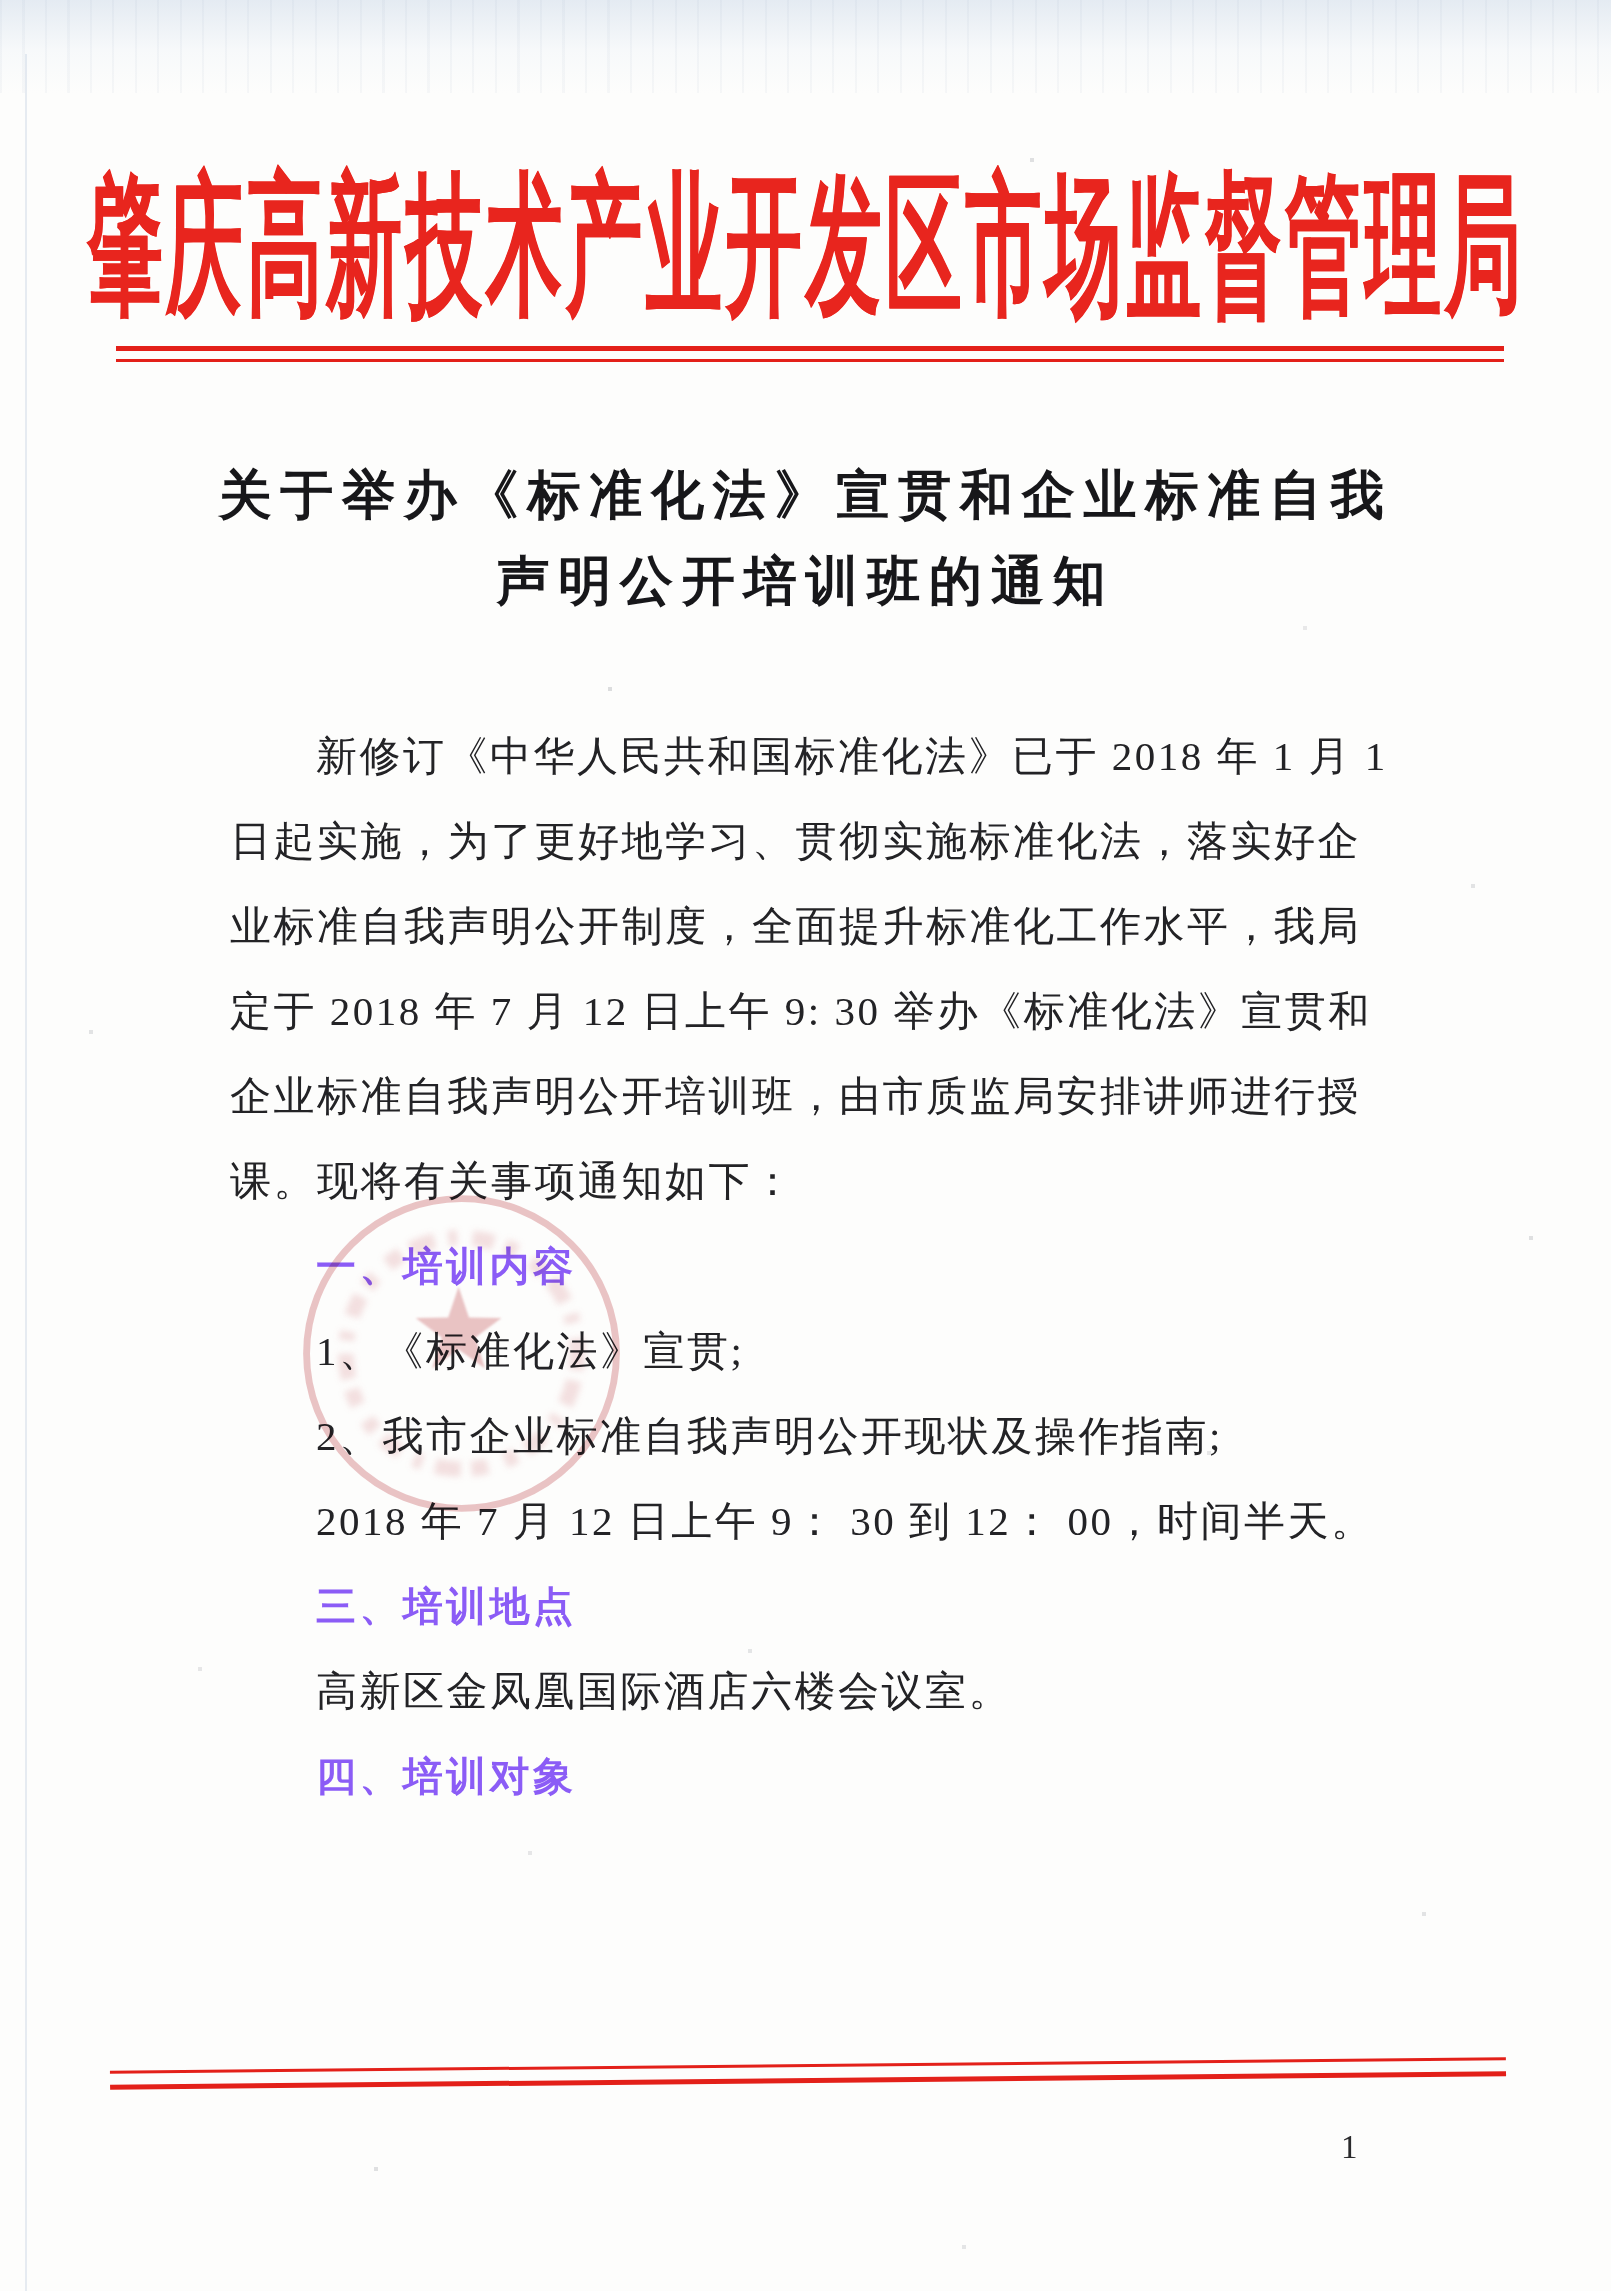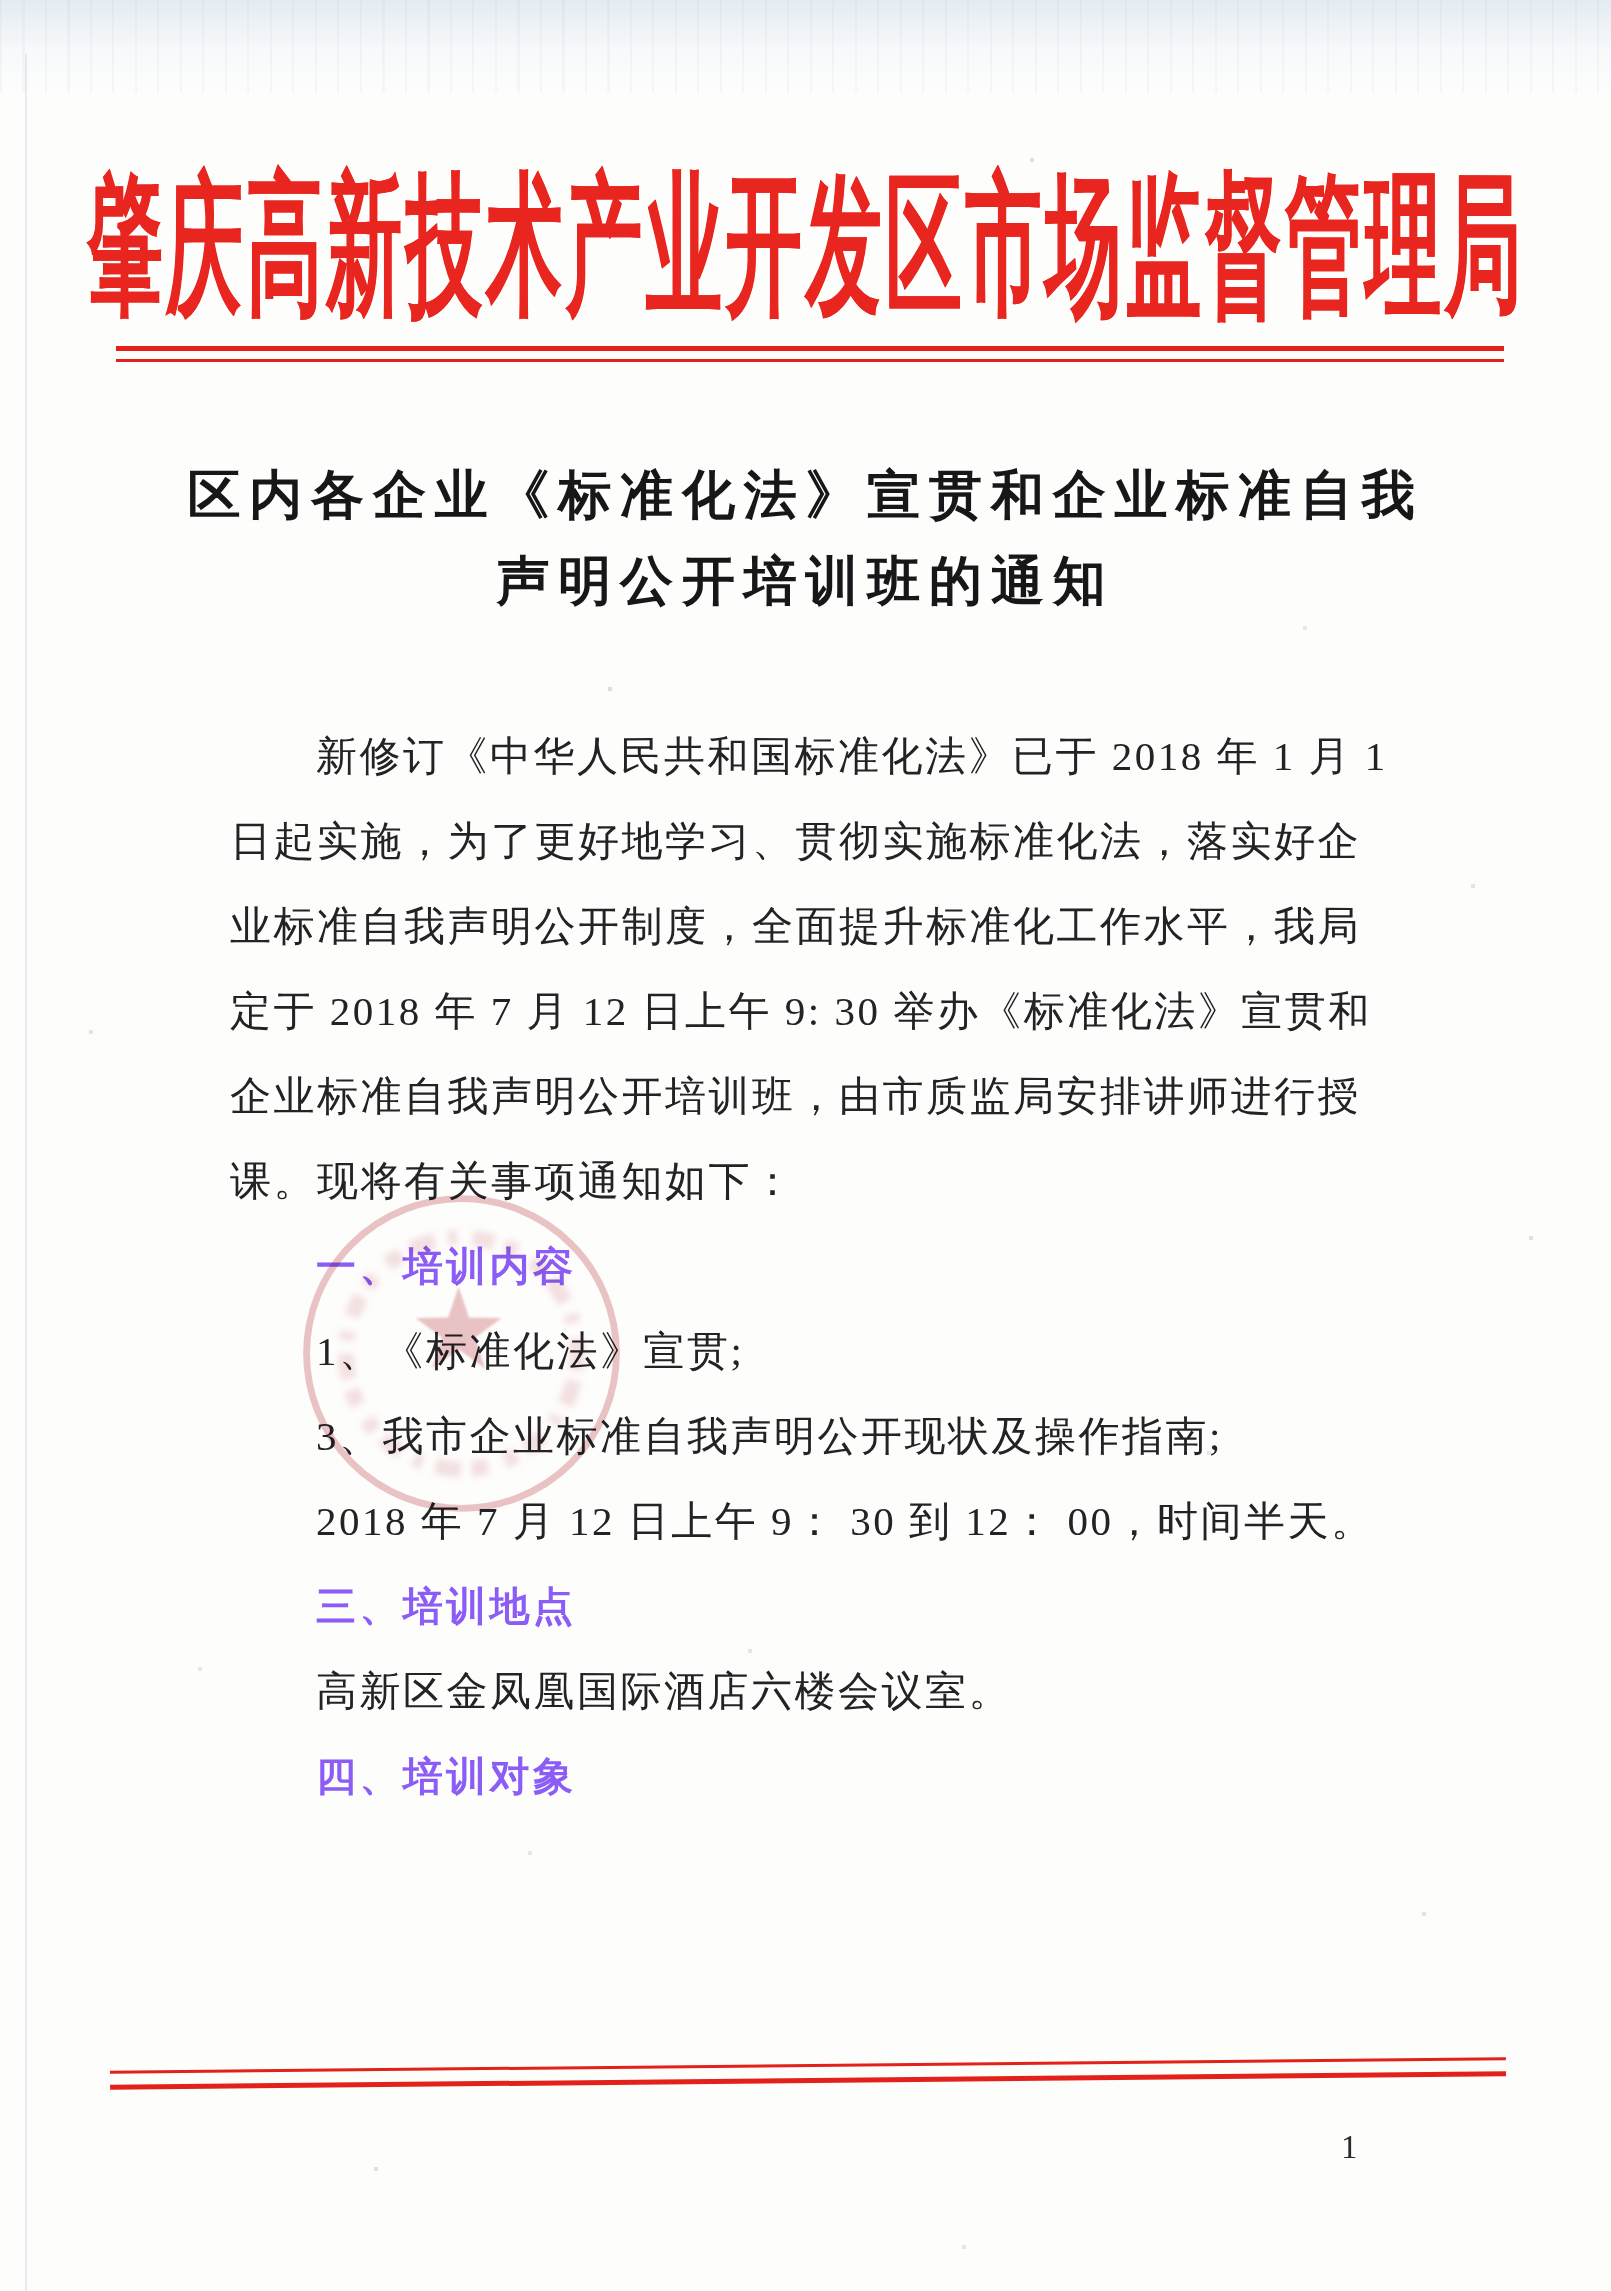--- a/index.html
+++ b/index.html
@@ -107,33 +107,33 @@
 
   <div class="top-tint"></div>
   <div class="left-scan-line"></div>
   <div class="specks"></div>
 
   <div class="agency">肇庆高新技术产业开发区市场监督管理局</div>
 
   <div class="rule rule-thick"></div>
   <div class="rule rule-thin"></div>
 
-  <div class="doc-title l1">区内各企业《标准化法》宣贯和企业标准自我</div>
+  <div class="doc-title l1">关于举办《标准化法》宣贯和企业标准自我</div>
   <div class="doc-title l2">声明公开培训班的通知</div>
 
   <div class="body-block">
       <div class="bline ind2">新修订《中华人民共和国标准化法》已于 2018 年 1 月 1</div>
       <div class="bline">日起实施，为了更好地学习、贯彻实施标准化法，落实好企</div>
       <div class="bline">业标准自我声明公开制度，全面提升标准化工作水平，我局</div>
       <div class="bline">定于 2018 年 7 月 12 日上午 9: 30 举办《标准化法》宣贯和</div>
       <div class="bline">企业标准自我声明公开培训班，由市质监局安排讲师进行授</div>
       <div class="bline">课。现将有关事项通知如下：</div>
       <div class="bline heading ind2">一、培训内容</div>
       <div class="bline ind2">1、《标准化法》宣贯;</div>
-      <div class="bline ind2">3、我市企业标准自我声明公开现状及操作指南;</div>
+      <div class="bline ind2">2、我市企业标准自我声明公开现状及操作指南;</div>
       <div class="bline ind2">2018 年 7 月 12 日上午 9： 30 到 12： 00，时间半天。</div>
       <div class="bline heading ind2">三、培训地点</div>
       <div class="bline ind2">高新区金凤凰国际酒店六楼会议室。</div>
       <div class="bline heading ind2">四、培训对象</div>
     </div>
 
   <svg class="stamp" viewBox="0 0 360 360" xmlns="http://www.w3.org/2000/svg">
     <circle cx="180" cy="180" r="158" fill="none" stroke="#cf7277" stroke-width="7" opacity="0.75"></circle>
     <circle cx="180" cy="180" r="118" fill="none" stroke="#cf7277" stroke-width="16" opacity="0.38" stroke-dasharray="17 11 26 14 9 16 22 12 13 18" style="filter:blur(3px)"></circle>
     <polygon transform="translate(177,158)" points="0,-46 10.6,-14.6 43.8,-14.2 17.1,5.6 27,37.2 0,18 -27,37.2 -17.1,5.6 -43.8,-14.2 -10.6,-14.6" fill="#d27a7e" opacity="0.8" style="filter:blur(1px)"></polygon>

